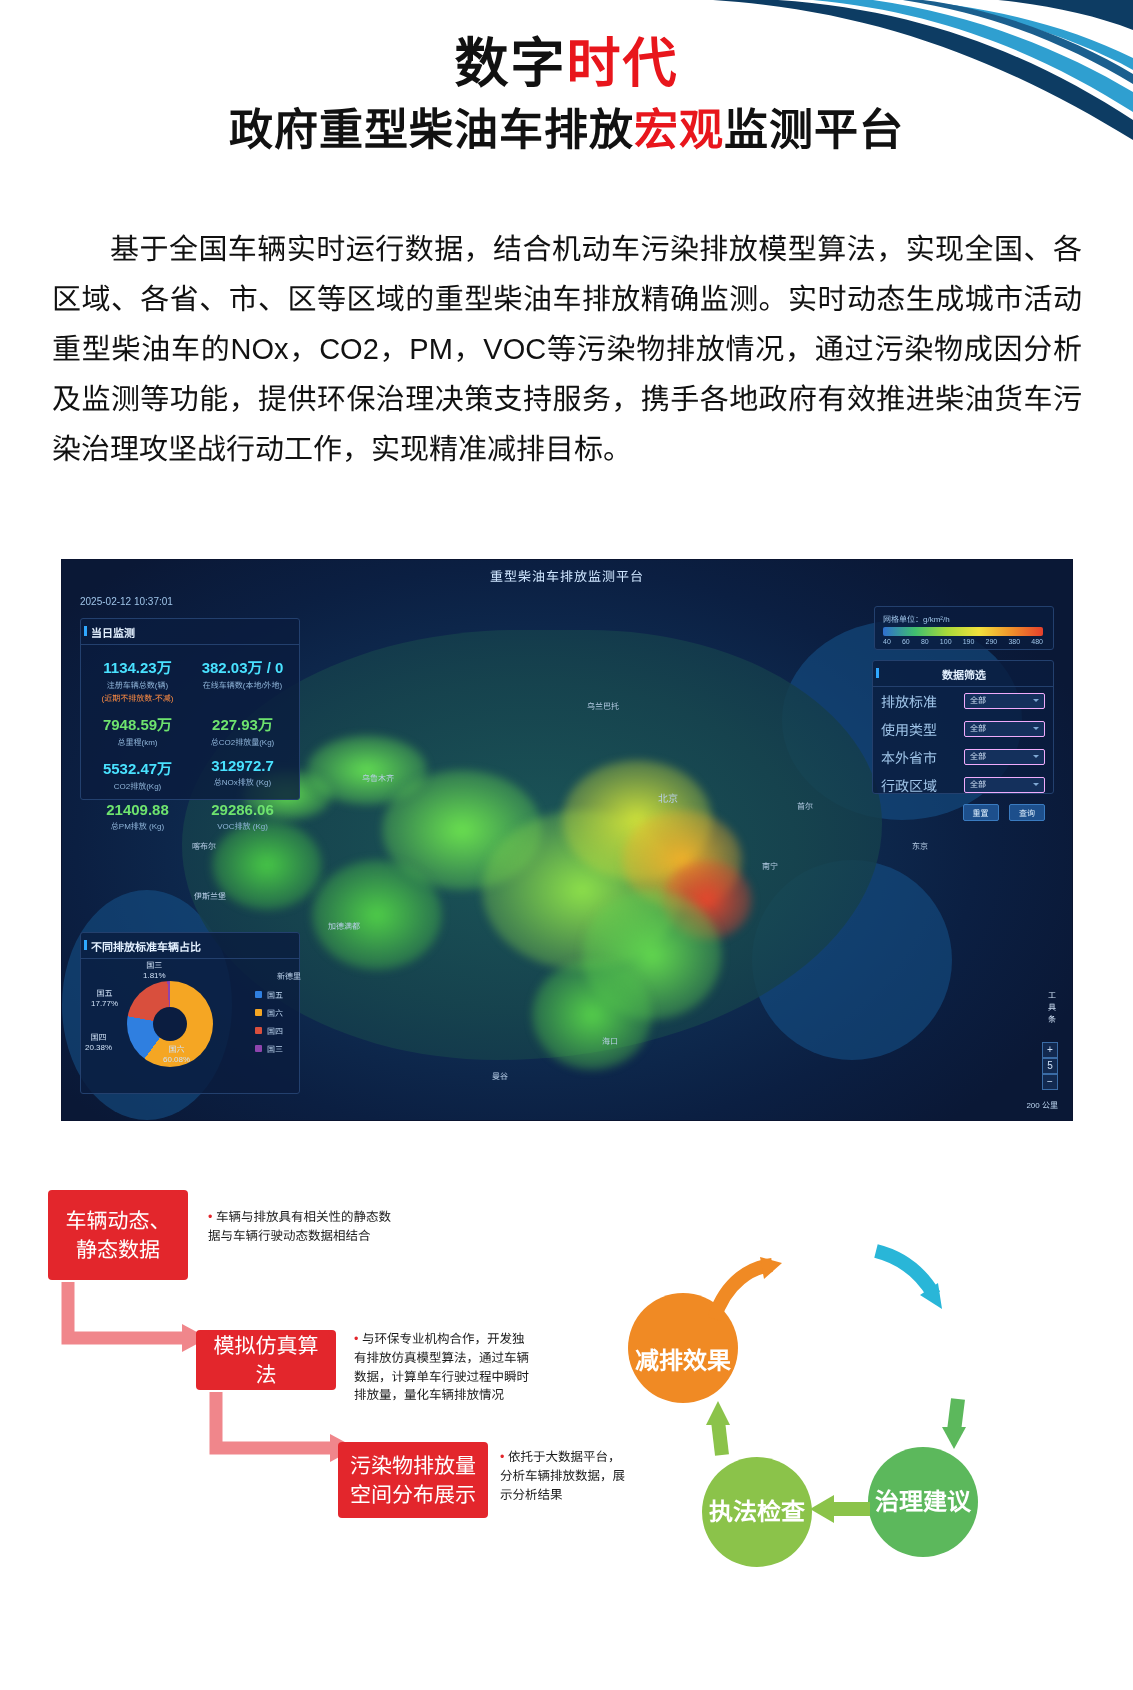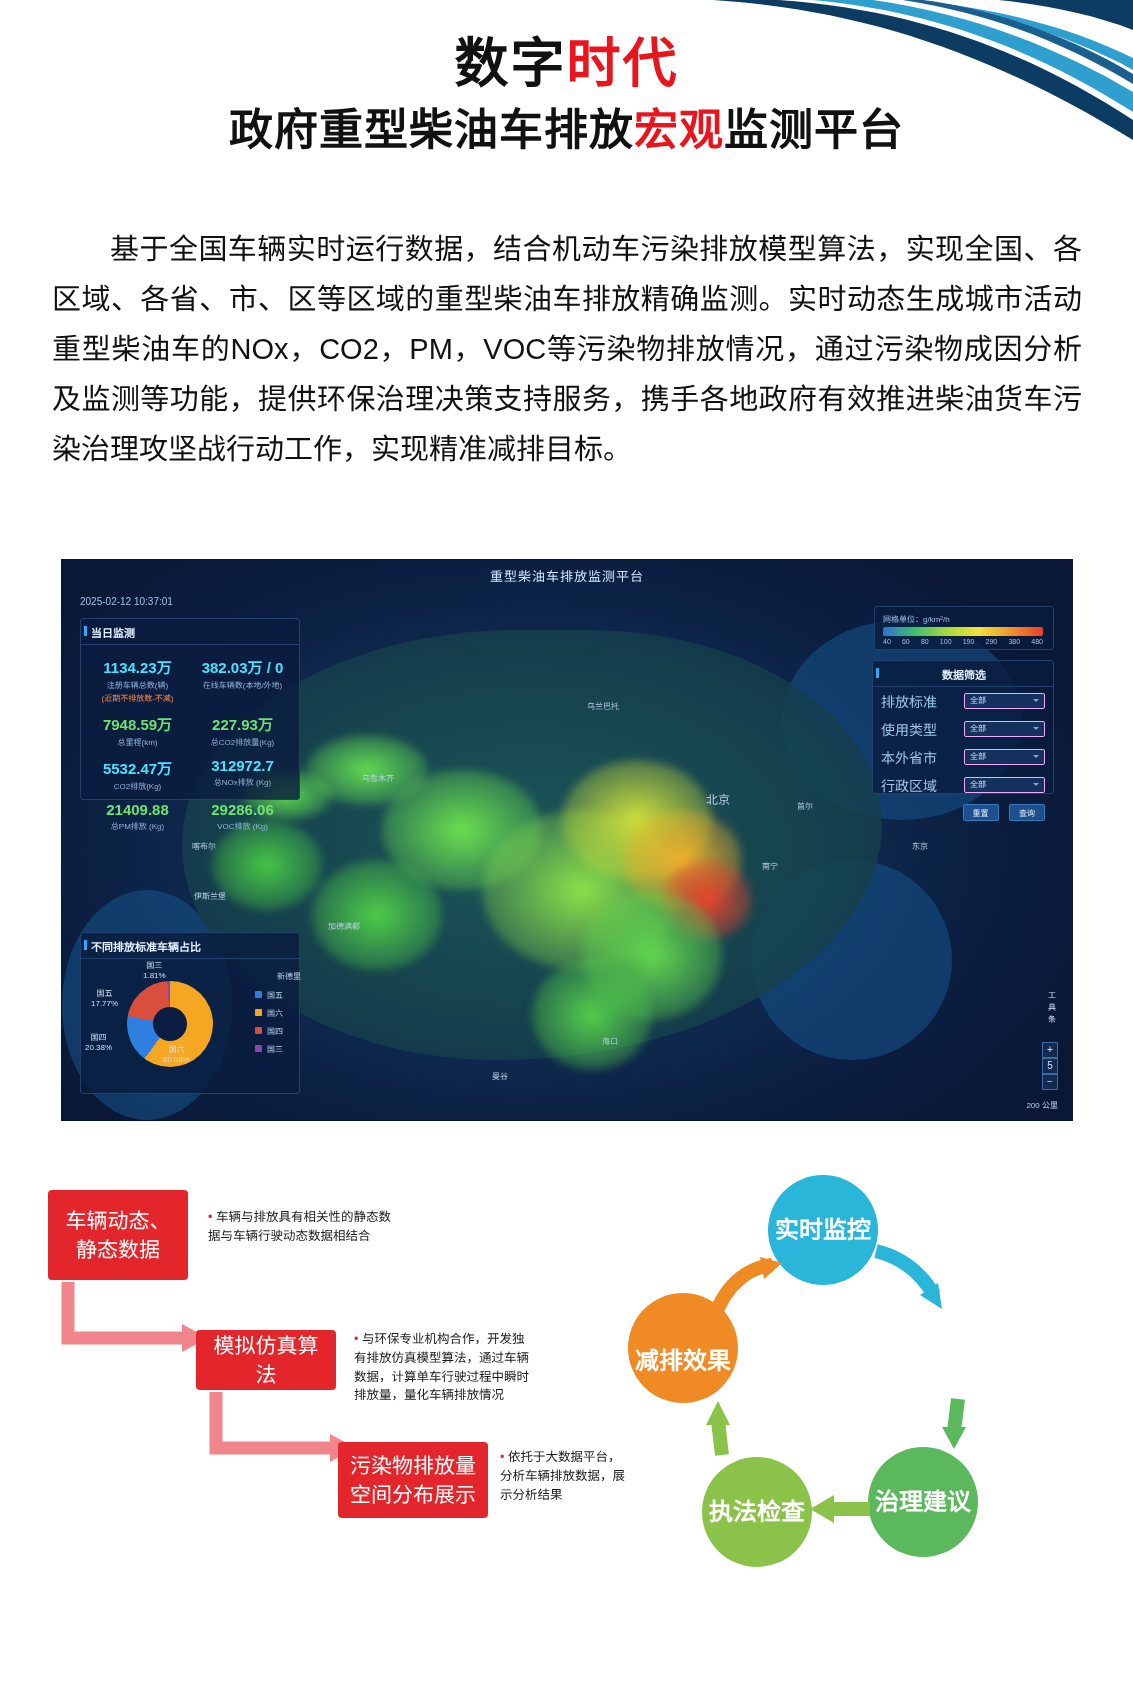--- a/index.html
+++ b/index.html
@@ -280,21 +280,21 @@
       <span class="sel">全部</span>
     </div>
     <div style="text-align:right;padding:3px 8px 0 0;">
       <span class="btn-sm">重置</span>
       <span class="btn-sm">查询</span>
     </div>
   </div>
 
   <div style="position:absolute;left:525px;top:140px;color:#b9cfe8;font-size:8px;">乌兰巴托</div>
   <div style="position:absolute;left:300px;top:212px;color:#b9cfe8;font-size:8px;">乌鲁木齐</div>
-  <div style="position:absolute;left:644px;top:230px;color:#b9cfe8;font-size:12px;">北京</div>
+  <div style="position:absolute;left:596px;top:230px;color:#b9cfe8;font-size:10px;">北京</div>
   <div style="position:absolute;left:130px;top:280px;color:#b9cfe8;font-size:8px;">喀布尔</div>
   <div style="position:absolute;left:132px;top:330px;color:#b9cfe8;font-size:8px;">伊斯兰堡</div>
   <div style="position:absolute;left:215px;top:410px;color:#b9cfe8;font-size:8px;">新德里</div>
   <div style="position:absolute;left:266px;top:360px;color:#b9cfe8;font-size:8px;">加德满都</div>
   <div style="position:absolute;left:735px;top:240px;color:#b9cfe8;font-size:8px;">首尔</div>
   <div style="position:absolute;left:850px;top:280px;color:#b9cfe8;font-size:8px;">东京</div>
   <div style="position:absolute;left:700px;top:300px;color:#b9cfe8;font-size:8px;">南宁</div>
   <div style="position:absolute;left:540px;top:475px;color:#b9cfe8;font-size:8px;">海口</div>
   <div style="position:absolute;left:430px;top:510px;color:#b9cfe8;font-size:8px;">曼谷</div>
 
@@ -332,23 +332,20 @@
     <path d="M126,44 L152,58 L126,72 Z" fill="#f0868b"></path>
   </svg>
 
   <div class="fbox" style="left:290px;top:262px;width:150px;height:76px;">污染物排放量空间分布展示</div>
   <div class="fnote" style="left:452px;top:268px;width:130px;">
     <span style="color:#e3262c;">•</span> <span>依托于大数据平台，分析车辆排放数据，展示分析结果</span>
   </div>
 </div>
 
 <div class="cycle">
-  <div class="circ" style="left:168px;top:10px;width:110px;height:110px;background:#29b6d8;">
-    <span style="white-space:pre-line;">实时监控</span>
-  </div>
   <div class="circ" style="left:268px;top:282px;width:110px;height:110px;background:#5cb85c;">
     <span style="white-space:pre-line;">治理建议</span>
   </div>
   <div class="circ" style="left:102px;top:292px;width:110px;height:110px;background:#8bc34a;">
     <span style="white-space:pre-line;">执法检查</span>
   </div>
   <div class="circ" style="left:28px;top:128px;width:110px;height:110px;background:#f08a24;">
     <span style="white-space:pre-line;margin-top:26px;">减排效果</span>
   </div>
 

